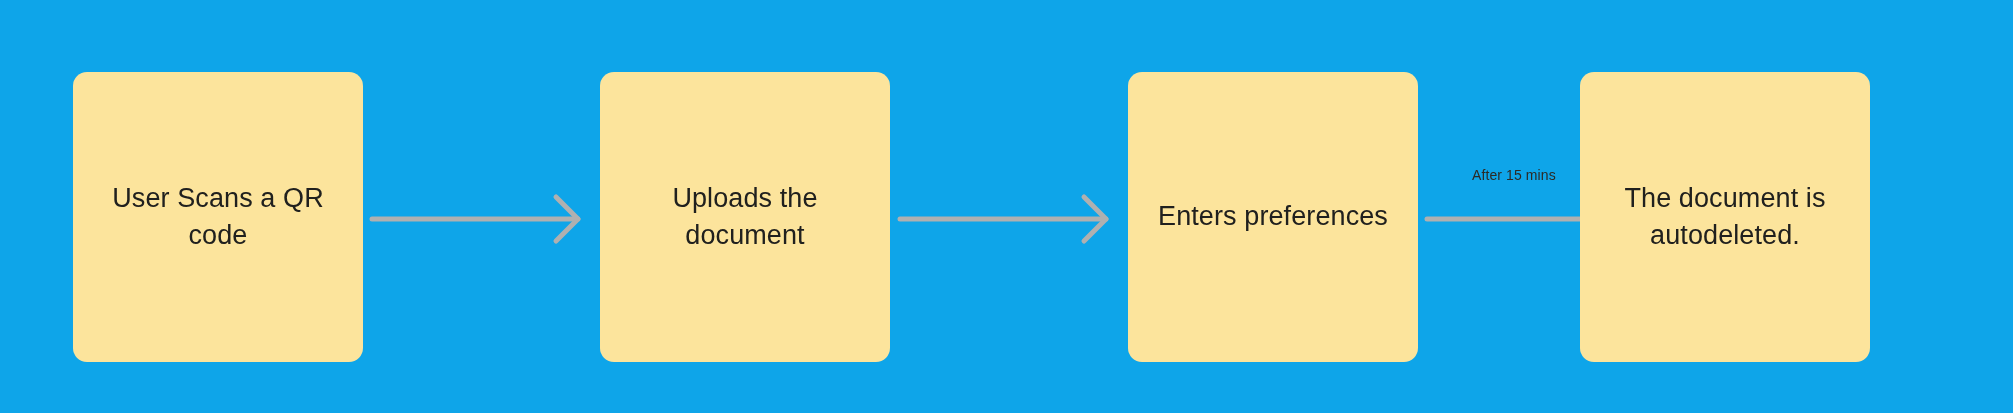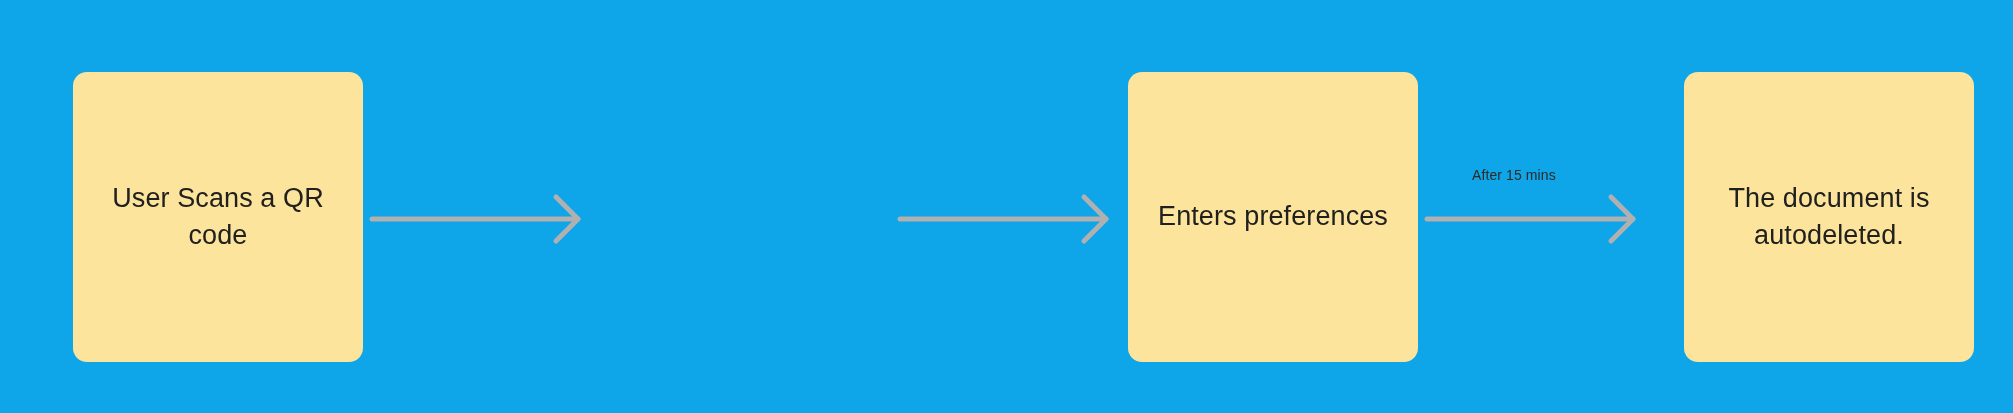--- a/index.html
+++ b/index.html
@@ -39,21 +39,21 @@
     font-size: 27px;
     line-height: 1.38;
     color: #20201e;
     text-align: center;
     letter-spacing: 0.1px;
     white-space: pre-line;
   }
   #node-1 { left: 73px; }
   #node-2 { left: 600px; }
   #node-3 { left: 1128px; }
-  #node-4 { left: 1684px; justify-content: center; }
+  #node-4 { left: 1580px; justify-content: center; }
 
   .connector {
     position: absolute;
     top: 190px;
     height: 60px;
   }
   #connector-1 { left: 372px;  width: 218px; }
   #connector-2 { left: 900px;  width: 218px; }
   #connector-3 { left: 1427px; width: 218px; }
 
@@ -90,20 +90,24 @@
 
   <div class="connector" id="connector-1">
     <svg viewBox="0 0 218 60" preserveAspectRatio="none">
       <g fill="none" stroke="#b0b0b0" stroke-width="5" stroke-linecap="round" stroke-linejoin="round">
         <line x1="0" y1="29" x2="206" y2="29"></line>
         <polyline points="184,7 206,29 184,51"></polyline>
       </g>
     </svg>
   </div>
 
+  <div class="node" id="node-2">
+    <span class="node-label">Uploads the
+document</span>
+  </div>
 
   <div class="connector" id="connector-2">
     <svg viewBox="0 0 218 60" preserveAspectRatio="none">
       <g fill="none" stroke="#b0b0b0" stroke-width="5" stroke-linecap="round" stroke-linejoin="round">
         <line x1="0" y1="29" x2="206" y2="29"></line>
         <polyline points="184,7 206,29 184,51"></polyline>
       </g>
     </svg>
   </div>
 

